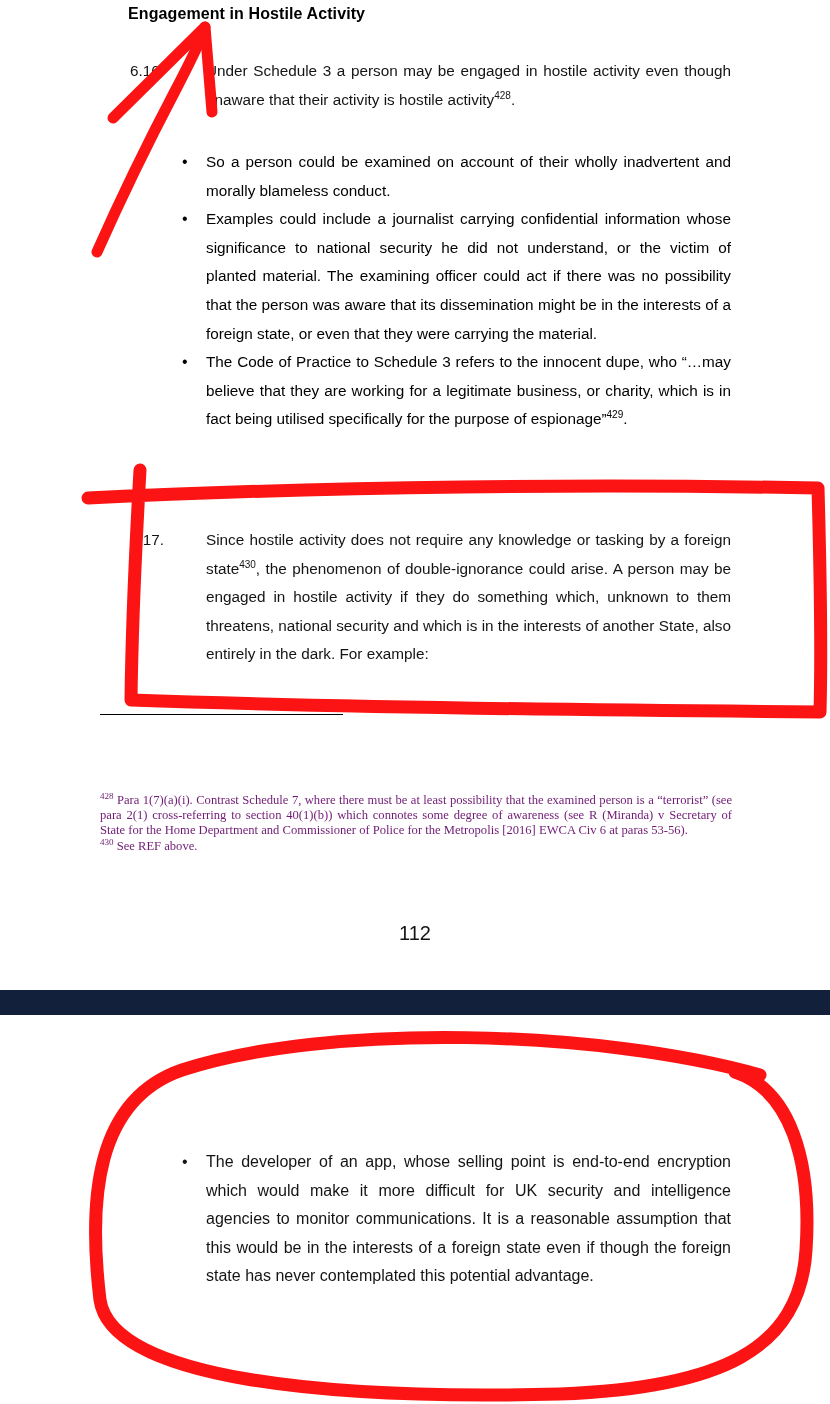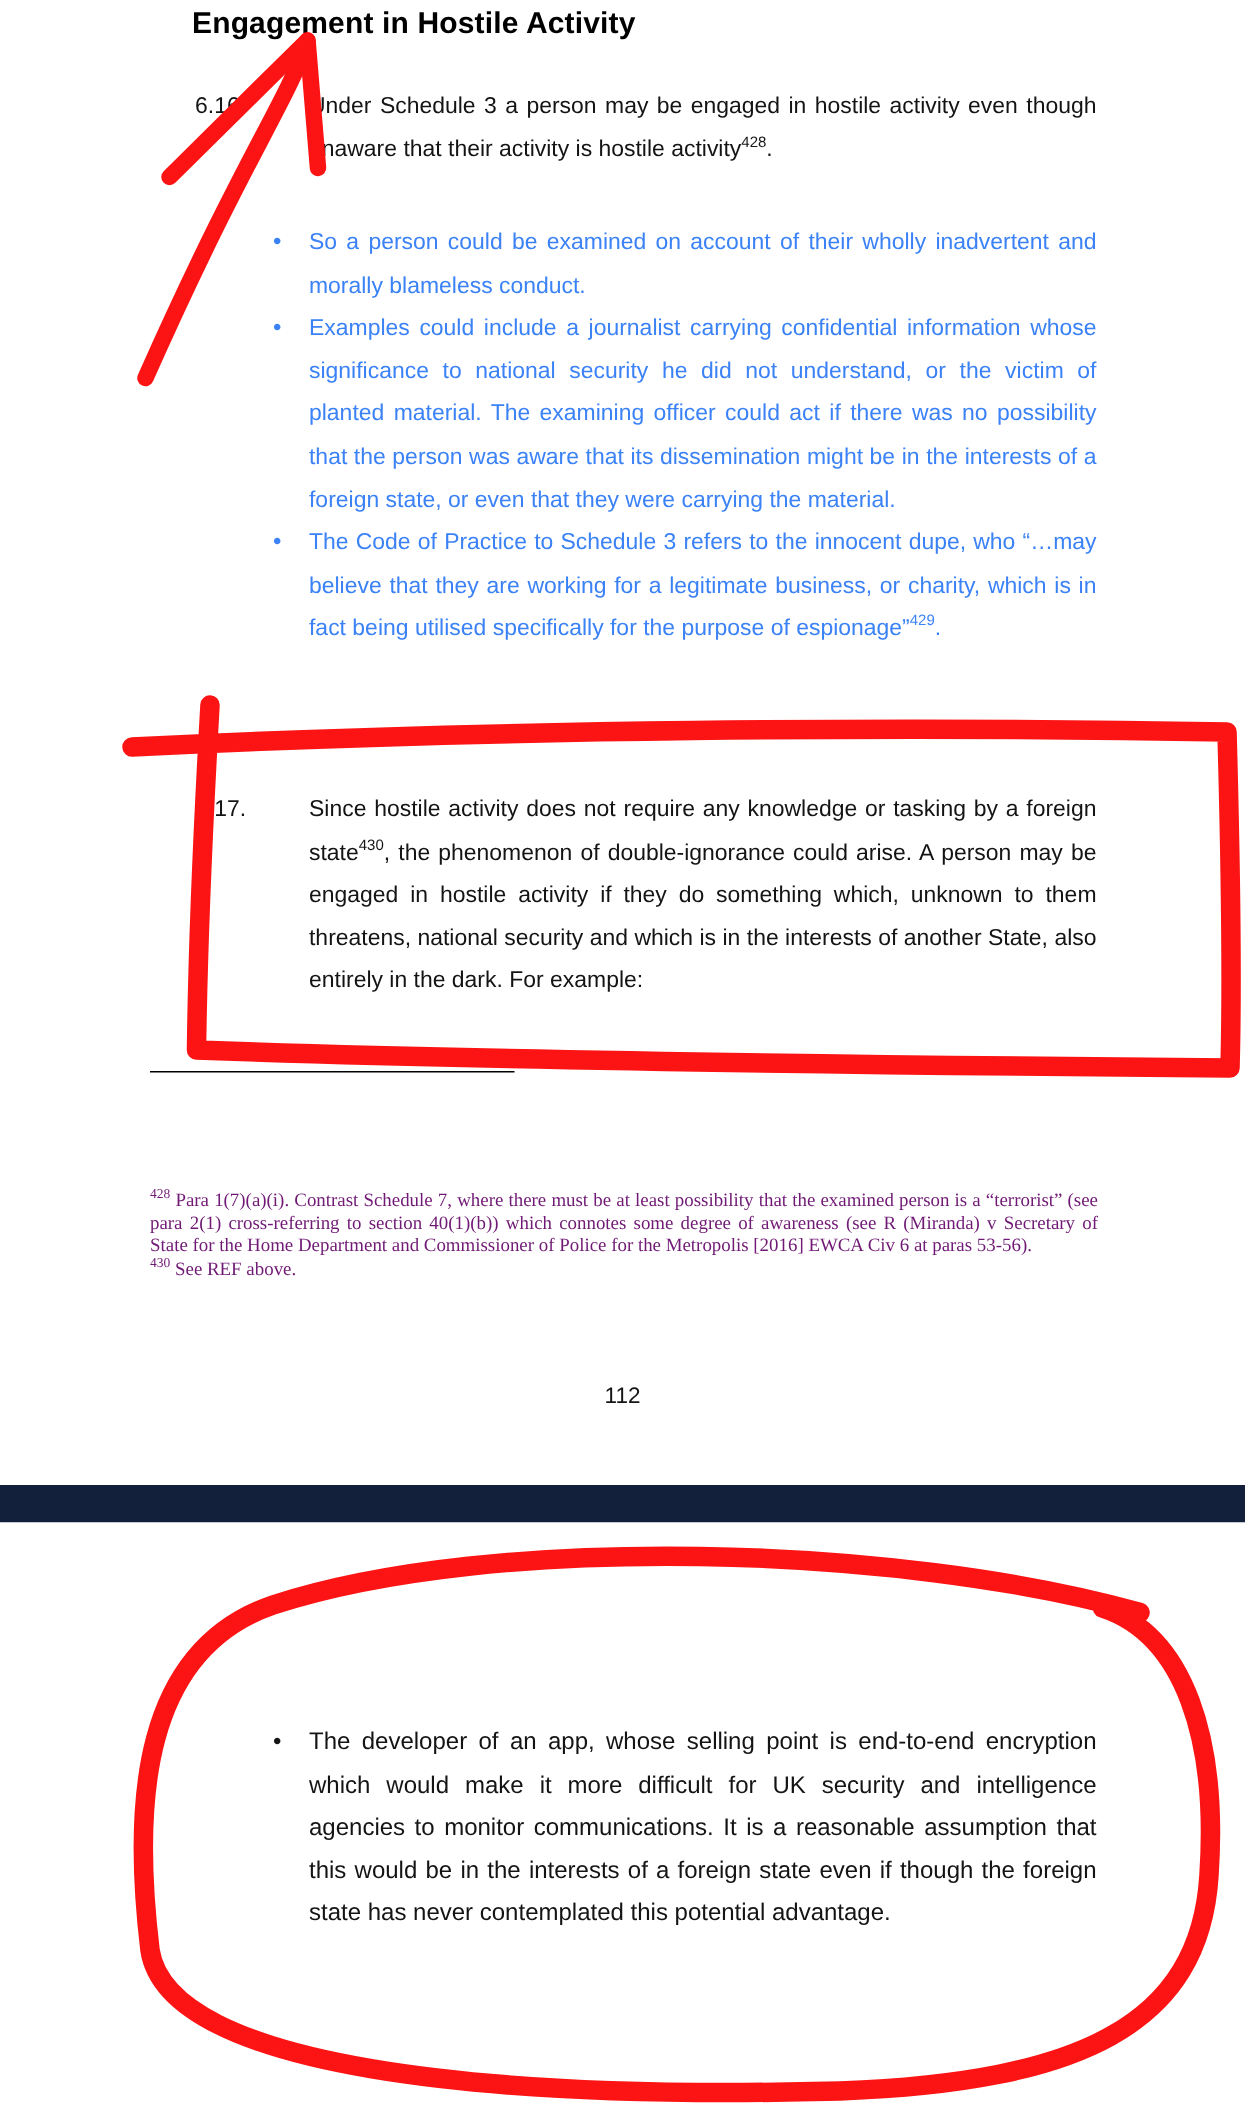--- a/index.html
+++ b/index.html
@@ -24,21 +24,21 @@
     height: 990px;
     background: #ffffff;
   }
 
   .heading {
     position: absolute;
     left: 128px;
     top: 5px;
     font-family: "Liberation Sans", sans-serif;
     font-weight: bold;
-    font-size: 20px;
+    font-size: 16px;
     letter-spacing: 0.1px;
   }
 
   .para {
     position: absolute;
     font-family: "Liberation Sans", sans-serif;
     font-size: 15.3px;
     line-height: 28.6px;
     text-align: justify;
     color: #141414;
@@ -68,21 +68,21 @@
     position: absolute;
     left: 178px;
     top: 148px;
     width: 553px;
     margin: 0;
     padding: 0;
     list-style: none;
     font-family: "Liberation Sans", sans-serif;
     font-size: 15.3px;
     line-height: 28.6px;
-    color: #3b82f6;
+    color: #000000;
   }
   ul.bullets li {
     position: relative;
     padding-left: 28px;
     text-align: justify;
     margin-bottom: 0px;
   }
   ul.bullets li::before {
     content: "\2022";
     position: absolute;
@@ -120,21 +120,21 @@
   .footnotes .fn { display: block; }
   .footnotes sup { font-size: 9px; }
 
   .page-number {
     position: absolute;
     left: 0;
     top: 922px;
     width: 830px;
     text-align: center;
     font-family: "Liberation Sans", sans-serif;
-    font-size: 15px;
+    font-size: 20px;
     color: #141414;
   }
 
   
   .page-gap {
     position: absolute;
     left: 0;
     top: 990px;
     width: 830px;
     height: 25px;

